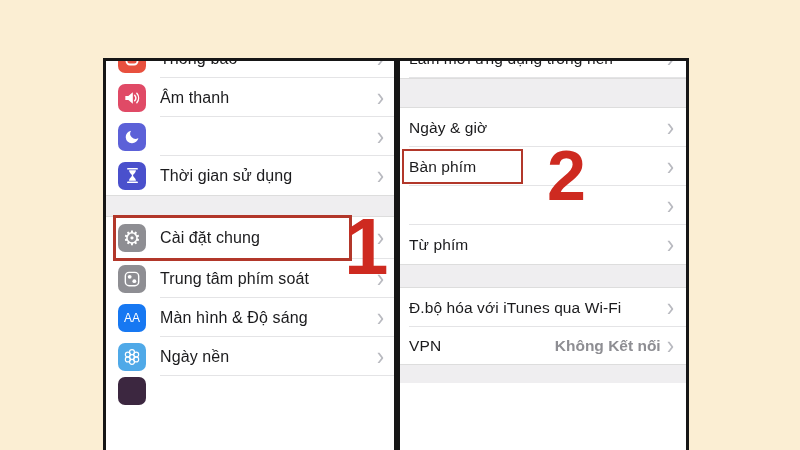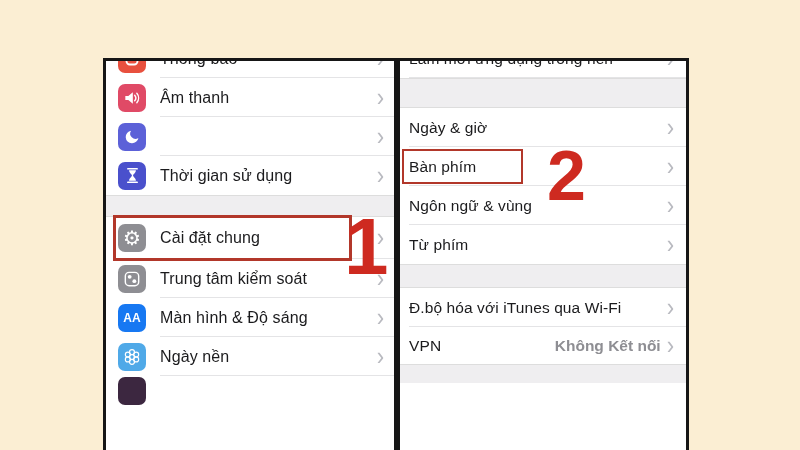--- a/index.html
+++ b/index.html
@@ -55,21 +55,21 @@
   #hl-box-1{left:7px;top:154px;width:239px;height:46px;}
   #hl-box-2{left:2px;top:88px;width:121px;height:35px;border-width:2.5px;}
 
   .step-num{
     position:absolute;color:#ce2a20;font-weight:800;z-index:10;
     font-family:"Liberation Sans",sans-serif;line-height:1;
   }
   #step-1{left:344px;top:207px;font-size:80px;}
   #step-2{left:547px;top:141px;font-size:70px;}
 
-  .aa{font-size:12px;font-weight:bold;color:#fff;letter-spacing:0;}
+  .aa{font-size:12px;font-weight:normal;color:#fff;letter-spacing:0;}
   .partial-icon{
     position:absolute;left:12px;top:316px;width:28px;height:28px;
     border-radius:7px;background:#3c2740;
   }
 </style>
 </head>
 <body>
 
 <div class="panel left">
   <div class="list">
@@ -124,21 +124,21 @@
     </div>
 
     <div class="row divider">
       <span class="icon" style="background:#8e8e93">
         <svg width="20" height="20" viewBox="0 0 24 24">
             <rect x="4" y="4" width="16" height="16" rx="4.5" fill="none" stroke="#fff" stroke-width="1.7"></rect>
             <circle cx="9.2" cy="9.4" r="2.3" fill="#fff"></circle>
             <circle cx="14.8" cy="14.6" r="2.3" fill="#fff"></circle>
           </svg>
       </span>
-      <span class="label">Trung tâm kiểm soát</span>
+      <span class="label">Trung tâm phím soát</span>
       <span class="chev">›</span>
     </div>
 
     <div class="row divider">
       <span class="icon" style="background:#1778f2">
         <span class="aa">AA</span>
       </span>
       <span class="label">Màn hình &amp; Độ sáng</span>
       <span class="chev">›</span>
     </div>
@@ -180,21 +180,20 @@
       <span class="label">Ngày &amp; giờ</span>
       <span class="chev">›</span>
     </div>
 
     <div class="row divider">
       <span class="label">Bàn phím</span>
       <span class="chev">›</span>
     </div>
 
     <div class="row divider">
-      <span class="label">Ngôn ngữ &amp; vùng</span>
       <span class="chev">›</span>
     </div>
 
     <div class="row">
       <span class="label">Từ phím</span>
       <span class="chev">›</span>
     </div>
 
     <div class="band" style="height:24px"></div>
 

